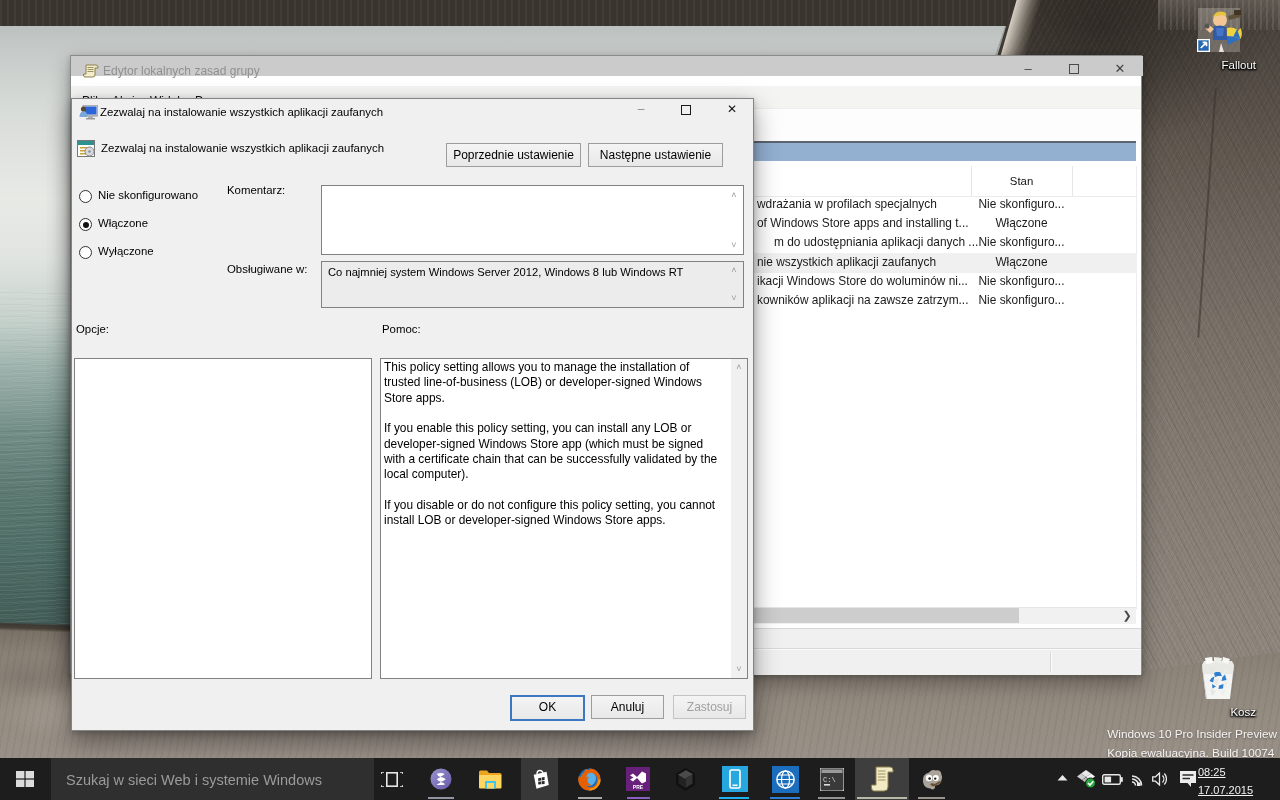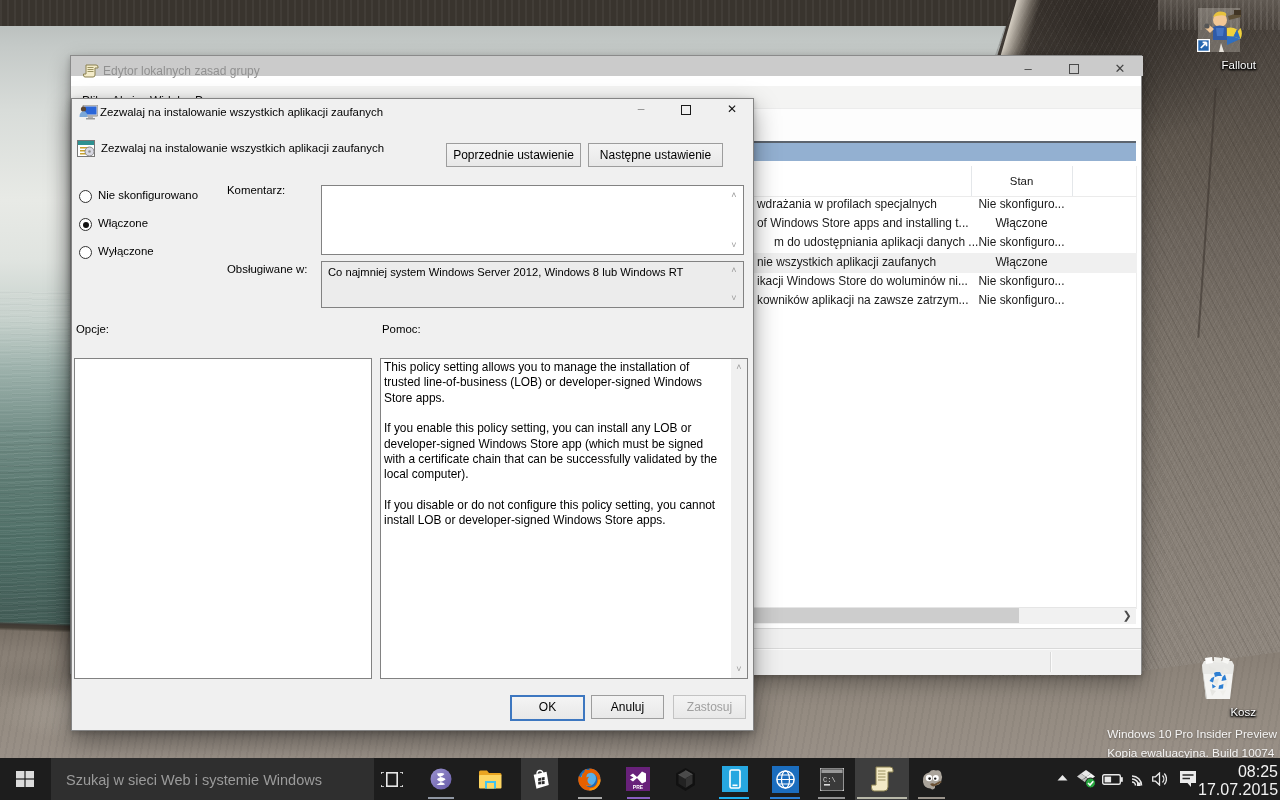--- a/index.html
+++ b/index.html
@@ -55,21 +55,21 @@
 #okbtn{left:438px;top:596px;width:71px;height:22px;border:2px solid #3d77c0;line-height:21px;}
 #apbtn{color:#9f9f9f;border-color:#c3c3c3;}
 
 .ilab{position:absolute;color:#fff;font-size:11.5px;text-align:right;text-shadow:0 1px 2px #000,1px 1px 2px #000,-1px 1px 2px #000;}
 #wmark{position:absolute;right:3px;top:725px;text-align:left;color:rgba(255,255,255,.92);font-size:11.8px;line-height:18.5px;text-shadow:0 1px 2px rgba(0,0,0,.35);}
 
 #tbar{left:0;top:758px;width:1280px;height:42px;background:#1d1d1d;}
 #search{position:absolute;left:45px;top:0;width:323px;height:42px;background:#2f2f2f;margin-left:6px;}
 #search span{position:absolute;left:15px;top:0;height:42px;line-height:44px;font-size:14.5px;color:#9b9b9b;}
 .ul{position:absolute;top:39px;height:2px;}
-.trayt{position:absolute;color:#f2f2f2;font-size:16px;width:80px;text-align:right;line-height:18px;}
+.trayt{position:absolute;color:#f2f2f2;font-size:11px;width:80px;text-align:left;line-height:18px;text-decoration:underline;}
 </style></head>
 <body>
 <div id="stage">
 <div class="ab" id="sky"></div>
 <div class="ab" id="waves"></div>
 <div class="ab" id="waves2"></div>
 <div class="ab" id="topband"></div>
 <div class="ab" id="pier"></div>
 <div class="ab" id="pieredge"></div>
 <div class="ab" id="wall"></div>

